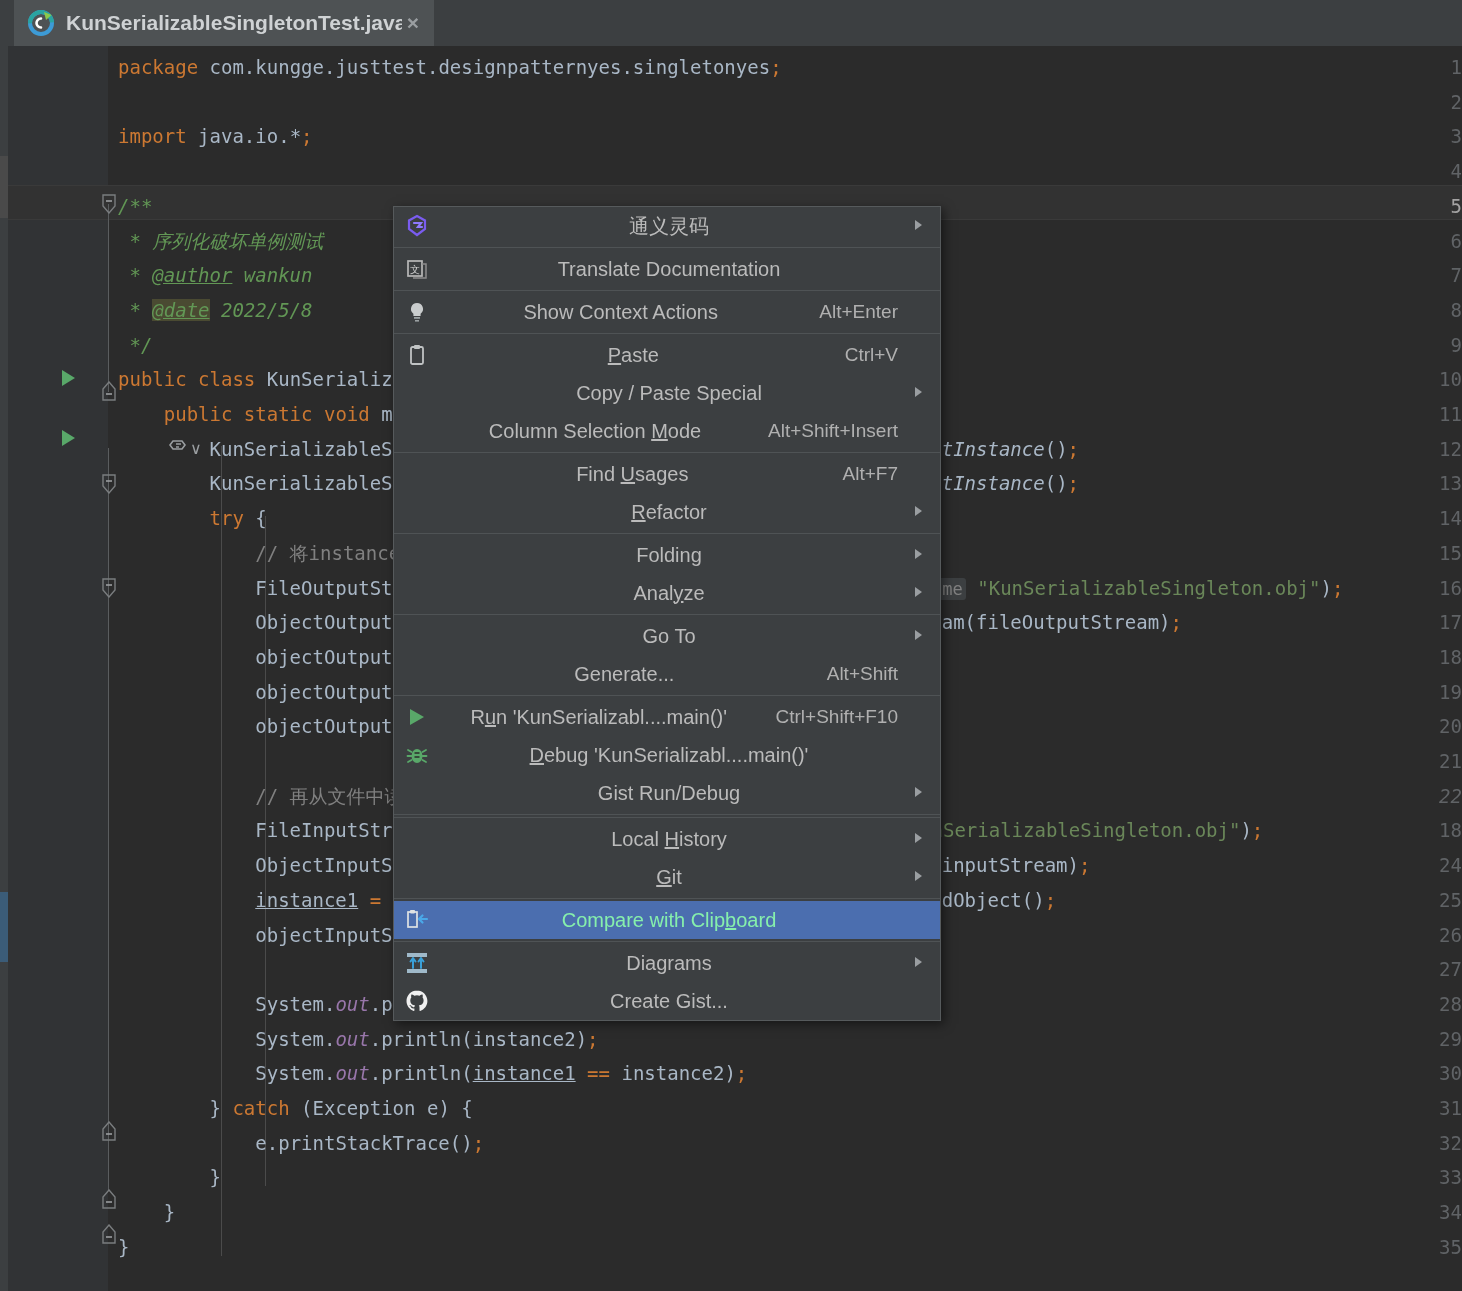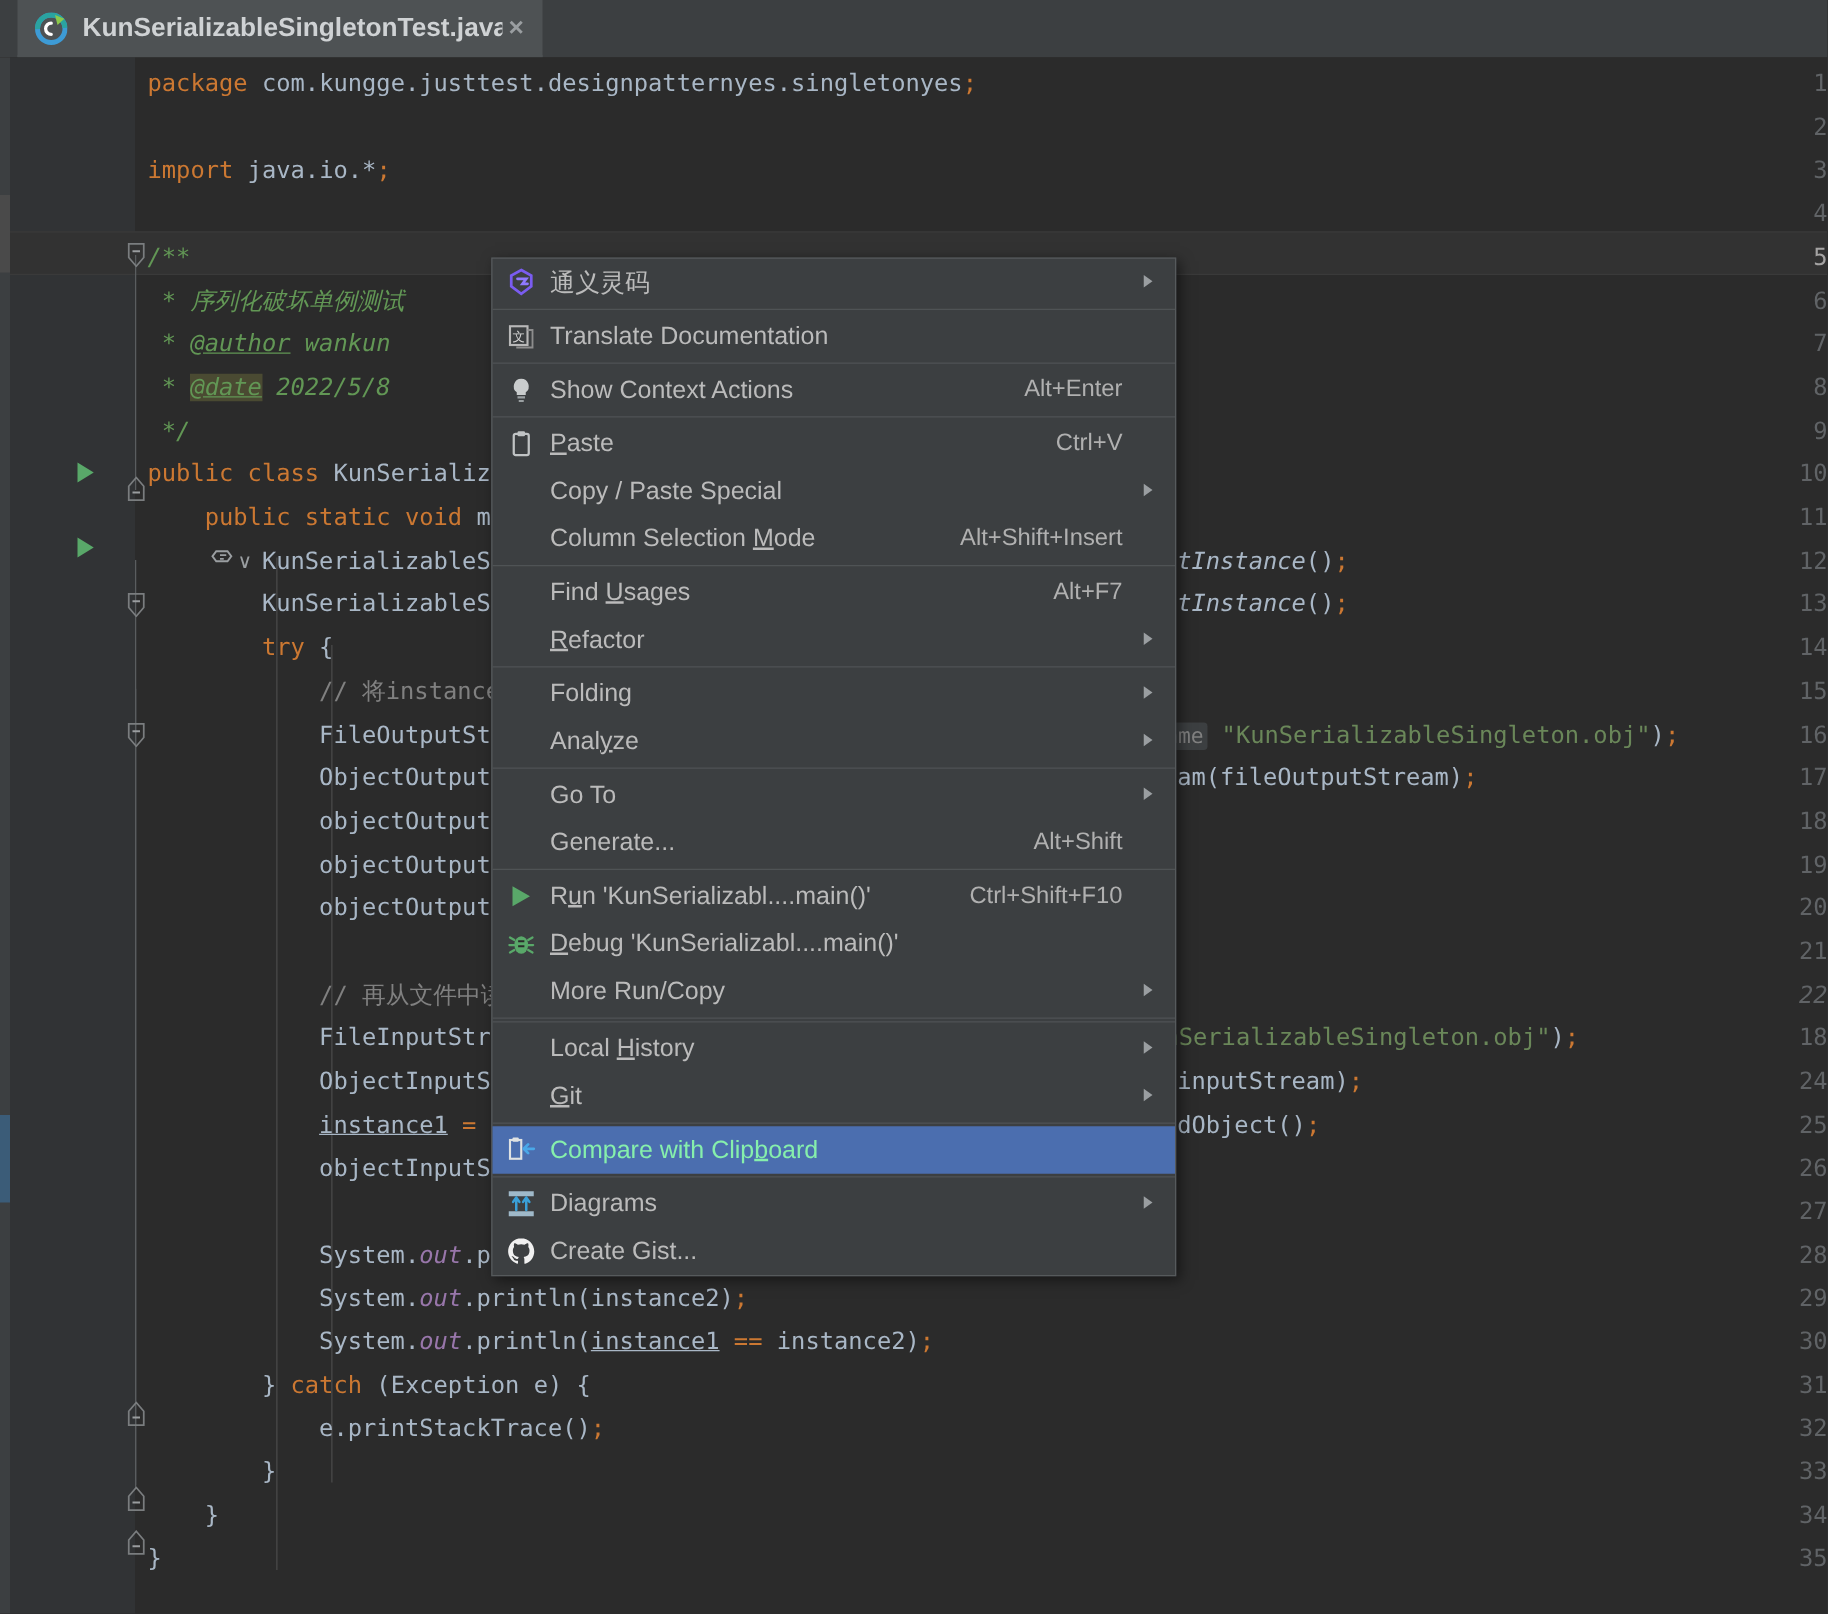--- a/index.html
+++ b/index.html
@@ -205,21 +205,21 @@
     cursor: default;
   }
   .mi.sel { background: #4b6eaf; color: #86efac; }
   .mi-icon {
     width: 46px;
     flex: 0 0 46px;
     display: flex;
     align-items: center;
     justify-content: center;
   }
-  .mi-label { flex: 1 1 auto; white-space: nowrap; }
+  .mi-label { flex: 1 1 auto; white-space: nowrap; text-align: center; }
   .mi-label u { text-decoration: underline; }
   .mi-accel {
     color: #b0b0b0;
     font-size: 19px;
     margin-left: 18px;
     white-space: nowrap;
   }
   .mi-arrow {
     margin-left: 16px;
     width: 12px;
@@ -498,21 +498,21 @@
             <ellipse cx="11" cy="12" rx="5.5" ry="7" fill="#59a869"></ellipse>
             <path d="M5.5 8 L2 6 M5.5 12 L1.5 12 M5.5 16 L2 18 M16.5 8 L20 6 M16.5 12 L20.5 12 M16.5 16 L20 18" stroke="#59a869" stroke-width="1.8" stroke-linecap="round"></path>
             <path d="M8.5 9 h5 M8.5 13 h5" stroke="#2b2b2b" stroke-width="1.5"></path>
           </svg>
         </span>
         <span class="mi-label"><u>D</u>ebug 'KunSerializabl....main()'</span>
         <span class="mi-arrow"></span>
       </div>
       <div class="mi">
         <span class="mi-icon"></span>
-        <span class="mi-label">More Run/Copy</span>
+        <span class="mi-label">Gist Run/Debug</span>
         <span class="mi-arrow"><svg width="10" height="12" viewBox="0 0 10 12">
             <path d="M1 1 L8 6 L1 11 Z" fill="#9a9ea1"></path>
           </svg></span>
       </div>
       <div class="mi-sep"></div>
       <div class="mi-sep"></div>
       <div class="mi">
         <span class="mi-icon"></span>
         <span class="mi-label">Local <u>H</u>istory</span>
         <span class="mi-arrow"><svg width="10" height="12" viewBox="0 0 10 12">

